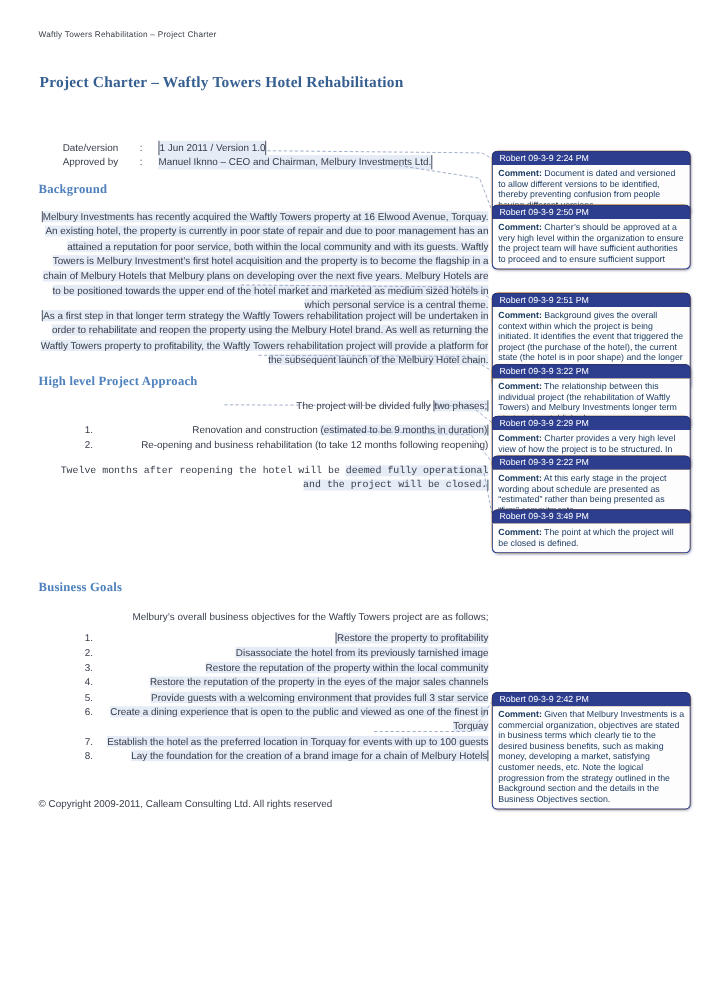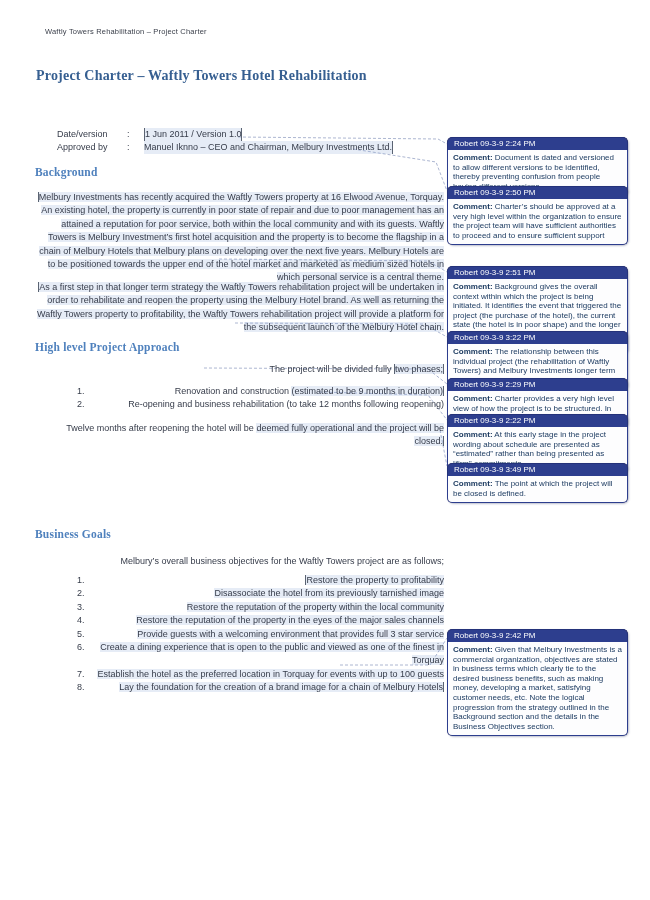--- a/index.html
+++ b/index.html
@@ -1,20 +1,20 @@
 <!DOCTYPE html>
 <html><head>
 <meta charset="utf-8">
 <style>
   html,body{margin:0;padding:0;background:#ffffff;}
   .page{
     position:relative;width:650px;height:900px;background:#ffffff;overflow:hidden;
     font-family:"Liberation Sans",sans-serif;color:#363c4a;
   }
-  .running-header{position:absolute;left:45px;top:27px;font-size:7.5px;color:#3a3f4a;letter-spacing:.2px;}
+  .running-header{position:absolute;left:35px;top:27px;font-size:7.5px;color:#3a3f4a;letter-spacing:.2px;}
   .doc-title{
     position:absolute;left:36px;top:68px;width:430px;
     font-family:"Liberation Serif",serif;font-weight:bold;font-size:14px;color:#365F91;letter-spacing:.2px;
   }
   .meta{position:absolute;left:35px;top:128px;width:420px;font-size:9px;line-height:13px;}
   .meta-row{display:flex;}
   .meta-label{width:70px;margin-left:22px;}
   .meta-colon{width:17px;}
   .hl{background:rgba(141,168,214,0.22);}
   .hl-bar-l{border-left:1px solid #5a6372;}
@@ -96,41 +96,42 @@
     <span>The project will be divided fully </span><span class="hl hl-bar-l hl-bar-r">two phases;</span>
   </div>
 
   <div class="body-text" style="top:385px;">
     <ol class="doc-list">
       <li><span>Renovation and construction </span><span class="hl hl-bar-r">(estimated to be 9 months in duration)</span></li>
       <li>Re-opening and business rehabilitation (to take 12 months following reopening)</li>
     </ol>
   </div>
 
-  <div class="body-text" style="top:422px;">
+  <div class="body-text" style="top:422px;font-family:Liberation Mono, monospace;">
     <span>Twelve months after reopening the hotel will be </span><span class="hl hl-bar-r">deemed fully operational and the project will be closed.</span>
   </div>
 
   <div class="section-heading" style="top:528px;">Business Goals</div>
 
   <div class="body-text" style="top:555px;">Melbury’s overall business objectives for the Waftly Towers project are as follows;</div>
 
   <div class="body-text" style="top:574px;">
     <ol class="doc-list">
       <li><span class="hl hl-bar-l">Restore the property to profitability</span></li>
       <li><span class="hl">Disassociate the hotel from its previously tarnished image</span></li>
       <li><span class="hl">Restore the reputation of the property within the local community</span></li>
       <li><span class="hl">Restore the reputation of the property in the eyes of the major sales channels</span></li>
       <li><span class="hl">Provide guests with a welcoming environment that provides full 3 star service</span></li>
       <li><span class="hl">Create a dining experience that is open to the public and viewed as one of the finest in Torquay</span></li>
       <li><span class="hl">Establish the hotel as the preferred location in Torquay for events with up to 100 guests</span></li>
       <li><span class="hl hl-bar-r">Lay the foundation for the creation of a brand image for a chain of Melbury Hotels</span></li>
     </ol>
   </div>
 
+  <div class="footer">© Copyright 2009-2011, Calleam Consulting Ltd.  All rights reserved</div>
 
   <div class="comment-box" style="top:137px;">
     <div class="comment-head">Robert 09-3-9 2:24 PM</div>
     <div class="comment-body"><span class="comment-label">Comment:</span> <span>Document is dated and versioned to allow different versions to be identified, thereby preventing confusion from people having different versions</span></div>
   </div>
 
   <div class="comment-box" style="top:186px;">
     <div class="comment-head">Robert 09-3-9 2:50 PM</div>
     <div class="comment-body"><span class="comment-label">Comment:</span> <span>Charter’s should be approved at a very high level within the organization to ensure the project team will have sufficient authorities to proceed and to ensure sufficient support</span></div>
   </div>

